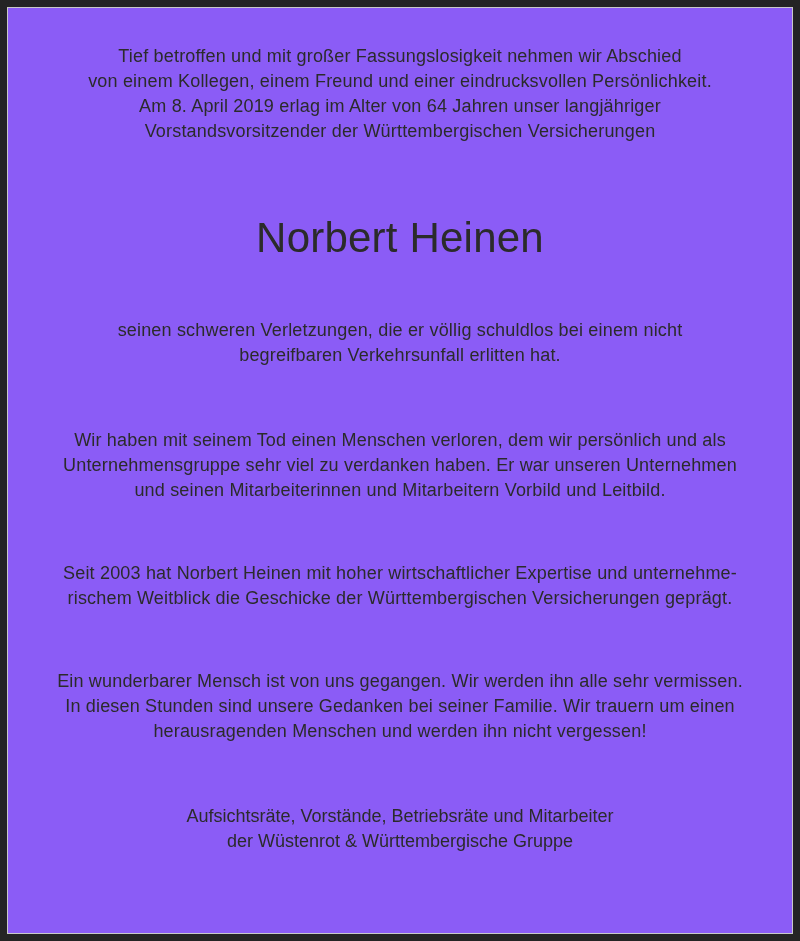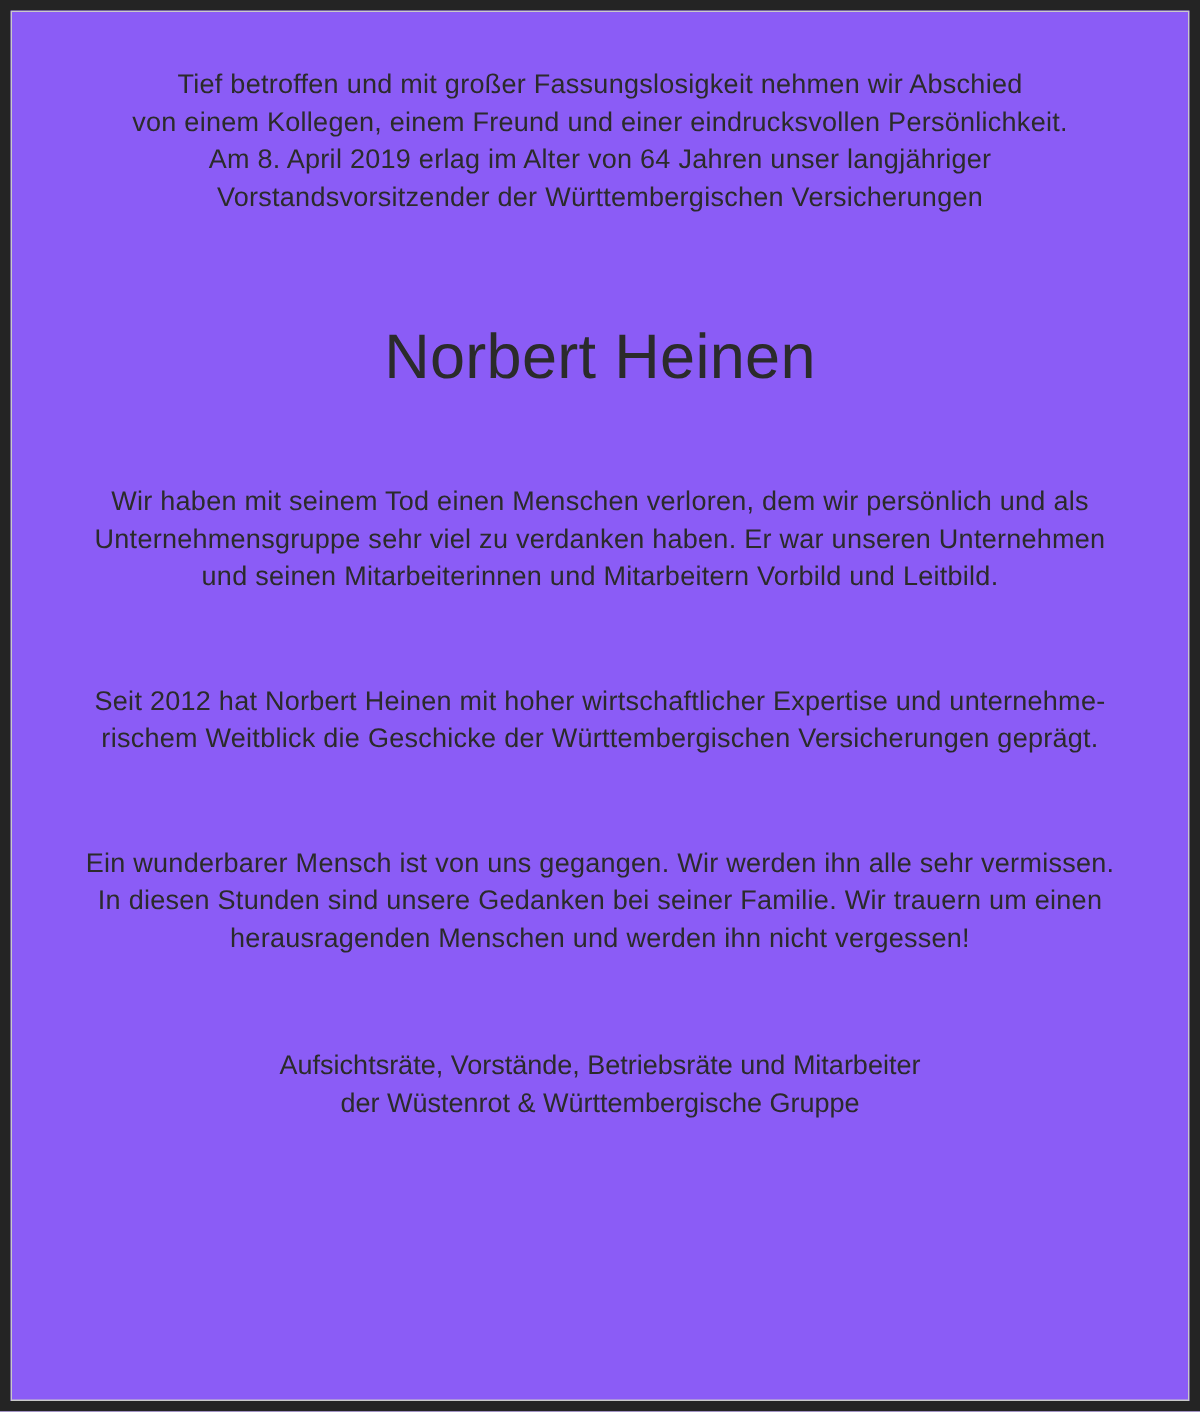--- a/index.html
+++ b/index.html
@@ -90,26 +90,28 @@
 
   <div class="notice-body">
 
     <p class="passage block-intro">Tief betroffen und mit großer Fassungslosigkeit nehmen wir Abschied
 von einem Kollegen, einem Freund und einer eindrucksvollen Persönlichkeit.
 Am 8. April 2019 erlag im Alter von 64 Jahren unser langjähriger
 Vorstandsvorsitzender der Württembergischen Versicherungen</p>
 
     <h1 class="deceased-name">Norbert Heinen</h1>
 
+    <p class="passage block-injuries">seinen schweren Verletzungen, die er völlig schuldlos bei einem nicht
+begreifbaren Verkehrsunfall erlitten hat.</p>
 
     <p class="passage block-loss">Wir haben mit seinem Tod einen Menschen verloren, dem wir persönlich und als
 Unternehmensgruppe sehr viel zu verdanken haben. Er war unseren Unternehmen
 und seinen Mitarbeiterinnen und Mitarbeitern Vorbild und Leitbild.</p>
 
-    <p class="passage block-tenure">Seit 2012 hat Norbert Heinen mit hoher wirtschaftlicher Expertise und unternehme-
+    <p class="passage block-tenure">Seit 2003 hat Norbert Heinen mit hoher wirtschaftlicher Expertise und unternehme-
 rischem Weitblick die Geschicke der Württembergischen Versicherungen geprägt.</p>
 
 
     <p class="passage block-farewell">Ein wunderbarer Mensch ist von uns gegangen. Wir werden ihn alle sehr vermissen.
 In diesen Stunden sind unsere Gedanken bei seiner Familie. Wir trauern um einen
 herausragenden Menschen und werden ihn nicht vergessen!</p>
 
     <p class="signature">Aufsichtsräte, Vorstände, Betriebsräte und Mitarbeiter
 der Wüstenrot &amp; Württembergische Gruppe</p>
 

